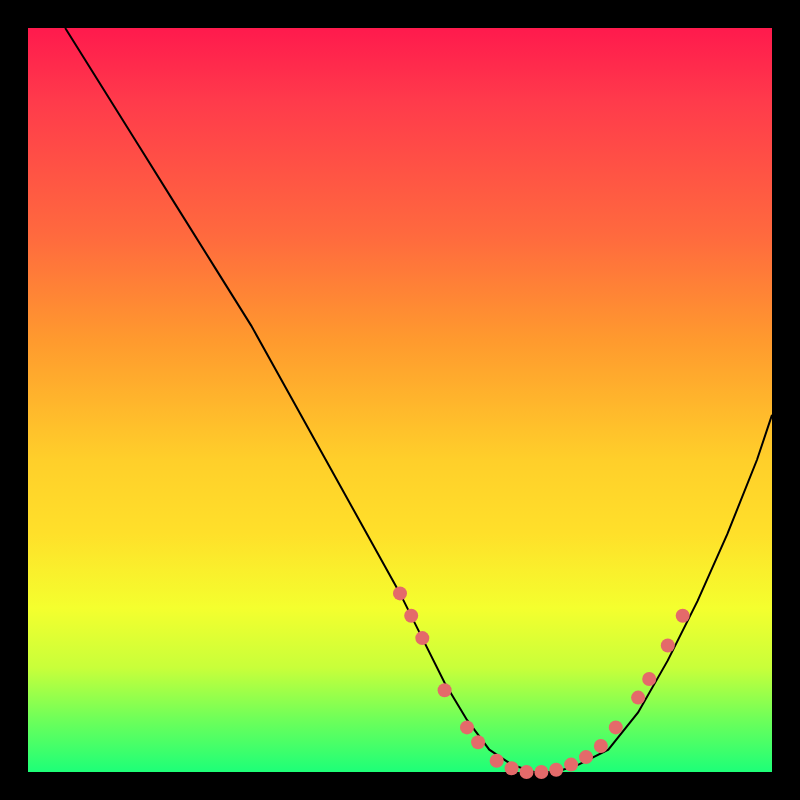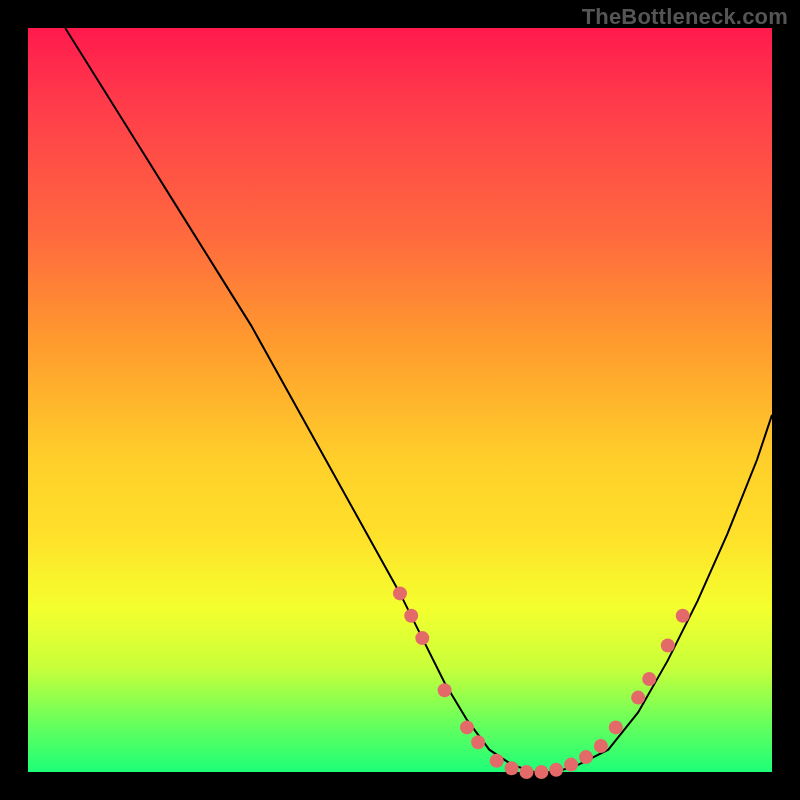--- a/index.html
+++ b/index.html
@@ -85,14 +85,13 @@
           <circle cx="558.0" cy="729.1" r="7" class="dot"></circle>
           <circle cx="572.9" cy="718.0" r="7" class="dot"></circle>
           <circle cx="587.8" cy="699.4" r="7" class="dot"></circle>
           <circle cx="610.1" cy="669.6" r="7" class="dot"></circle>
           <circle cx="621.2" cy="651.0" r="7" class="dot"></circle>
           <circle cx="639.8" cy="617.5" r="7" class="dot"></circle>
           <circle cx="654.7" cy="587.8" r="7" class="dot"></circle>
         </g>
     </svg>
   </div>
-  <div class="watermark">TheBottleneck.com</div>
 </div>
 
 </body></html>

